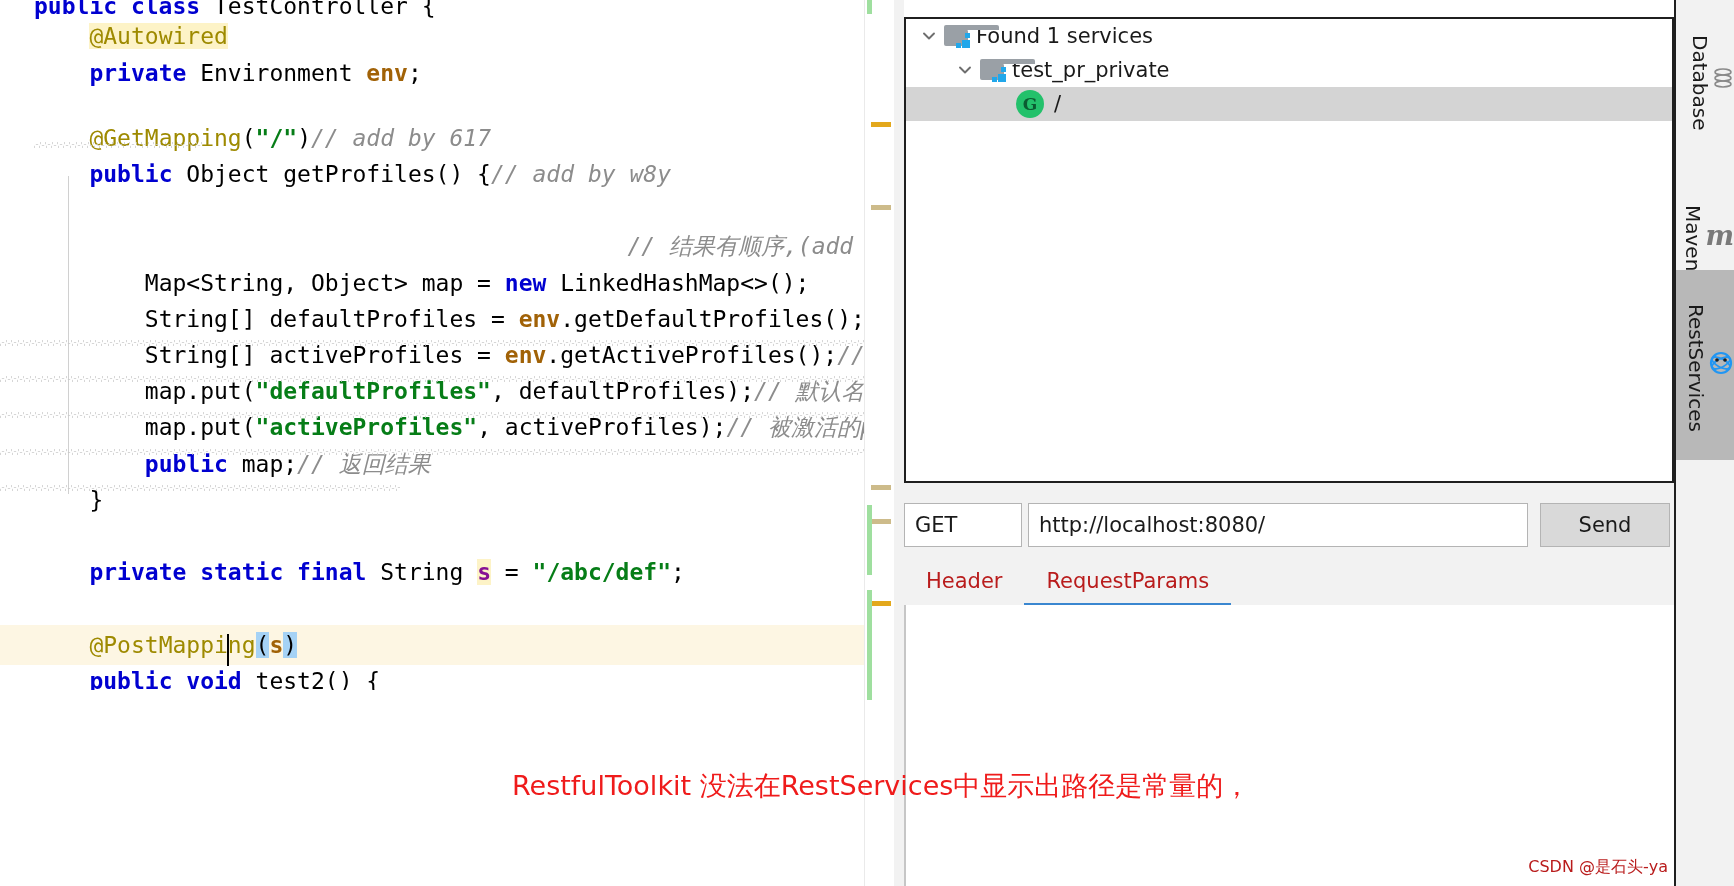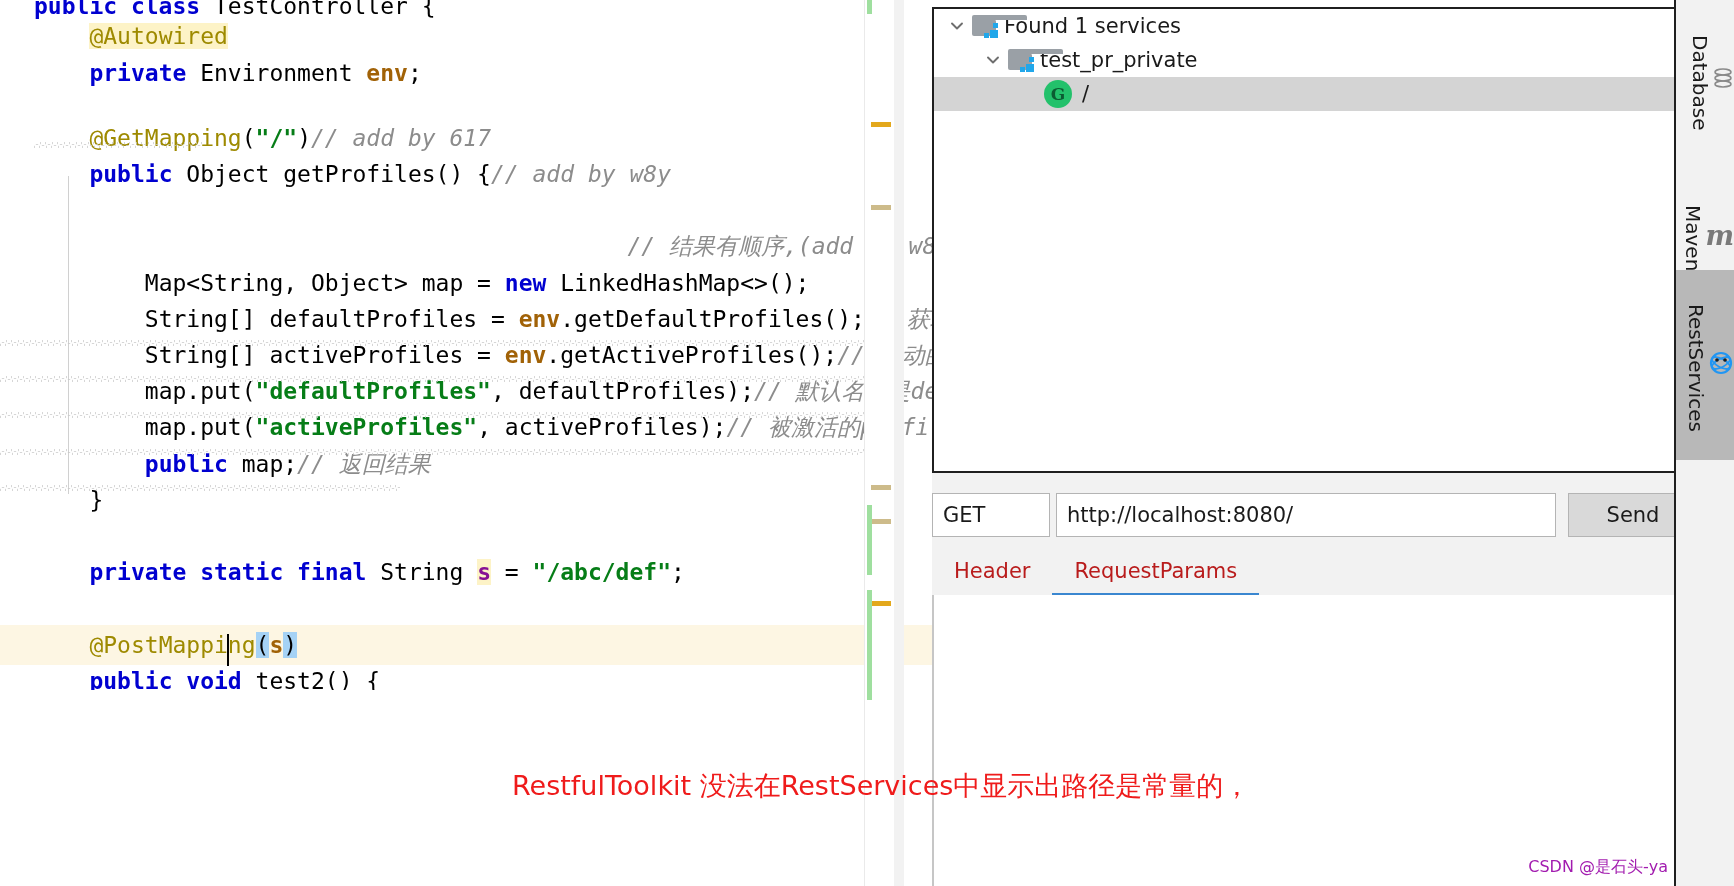--- a/index.html
+++ b/index.html
@@ -75,24 +75,23 @@
 
   #editor-scroll {
     position: absolute;
     left: 894px; top: 0; width: 10px; height: 886px;
     background: #f2f2f2;
   }
 
   
   #toolwin {
     position: absolute;
-    left: 904px; top: 7px;
+    left: 904px; top: 17px;
     width: 770px; height: 868px;
     background: #f2f2f2;
-    margin-left: 28px;
   }
   #tree-panel {
     position: absolute;
     left: 0; top: 0; width: 770px; height: 466px;
     background: #ffffff;
     border: 2px solid #1f1f1f;
     box-sizing: border-box;
   }
   .tree-row {
     position: absolute;
@@ -221,21 +220,21 @@
     width: 900px;
     color: #ef1b1b;
     font-family: "DejaVu Sans", sans-serif;
     font-size: 27px;
     line-height: 40px;
     white-space: pre;
   }
   #watermark {
     position: absolute;
     right: 66px; bottom: 8px;
-    color: #a21caf;
+    color: #b91c1c;
     font-family: "DejaVu Sans", sans-serif;
     font-size: 16px;
   }
 </style>
 </head>
 <body>
 
 <div id="root">
 
   <div id="editor">

